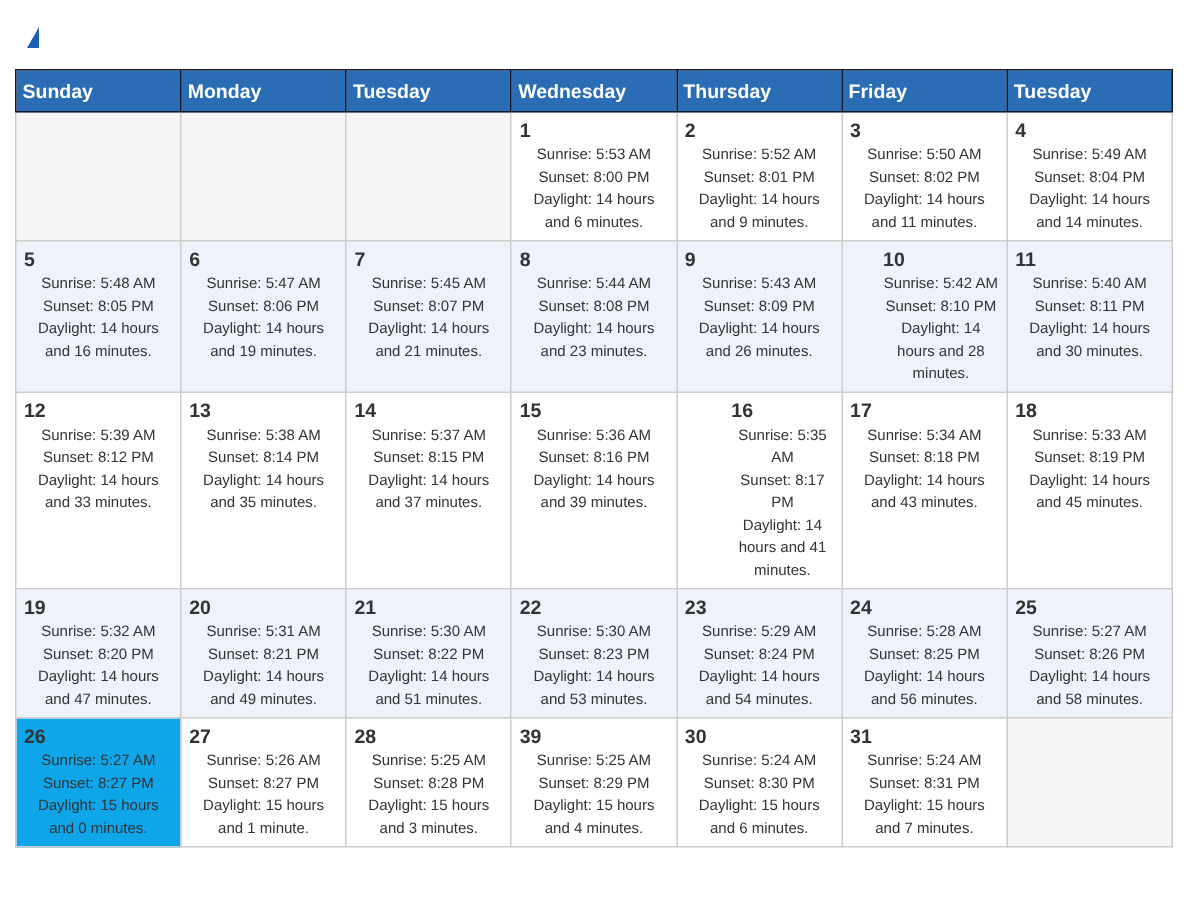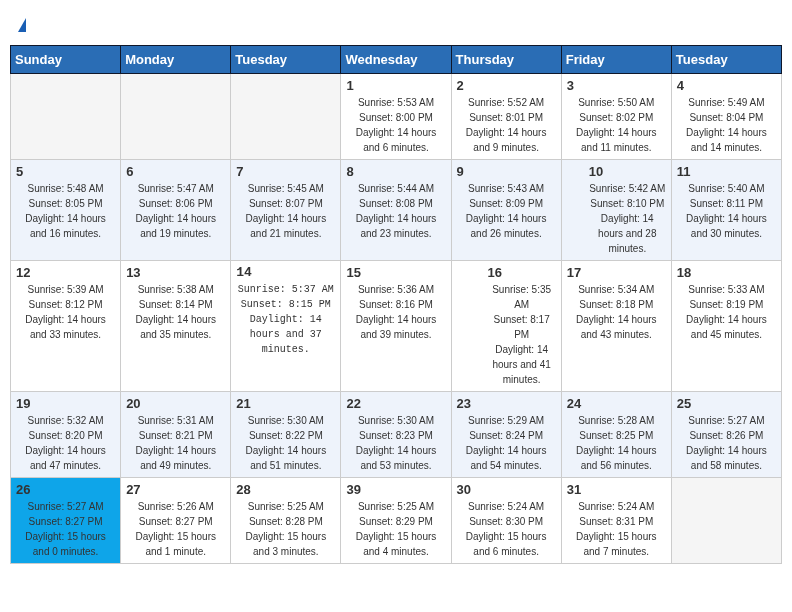--- a/index.html
+++ b/index.html
@@ -184,21 +184,21 @@
       </tr>
       <tr>
         <td style="background: rgb(255, 255, 255);">
           <div class="day-num">12</div>
           <div class="day-info">Sunrise: 5:39 AM<br>Sunset: 8:12 PM<br>Daylight: 14 hours and 33 minutes.</div>
         </td>
         <td style="background: rgb(255, 255, 255);">
           <div class="day-num">13</div>
           <div class="day-info">Sunrise: 5:38 AM<br>Sunset: 8:14 PM<br>Daylight: 14 hours and 35 minutes.</div>
         </td>
-        <td style="background: rgb(255, 255, 255); font-family: Liberation Mono, monospace;">
+        <td style="background: rgb(255, 255, 255);">
           <div class="day-num">14</div>
           <div class="day-info">Sunrise: 5:37 AM<br>Sunset: 8:15 PM<br>Daylight: 14 hours and 37 minutes.</div>
         </td>
         <td style="background: rgb(255, 255, 255);">
           <div class="day-num">15</div>
           <div class="day-info">Sunrise: 5:36 AM<br>Sunset: 8:16 PM<br>Daylight: 14 hours and 39 minutes.</div>
         </td>
         <td style="background: rgb(255, 255, 255); padding-left: 36px;">
           <div class="day-num">16</div>
           <div class="day-info">Sunrise: 5:35 AM<br>Sunset: 8:17 PM<br>Daylight: 14 hours and 41 minutes.</div>

